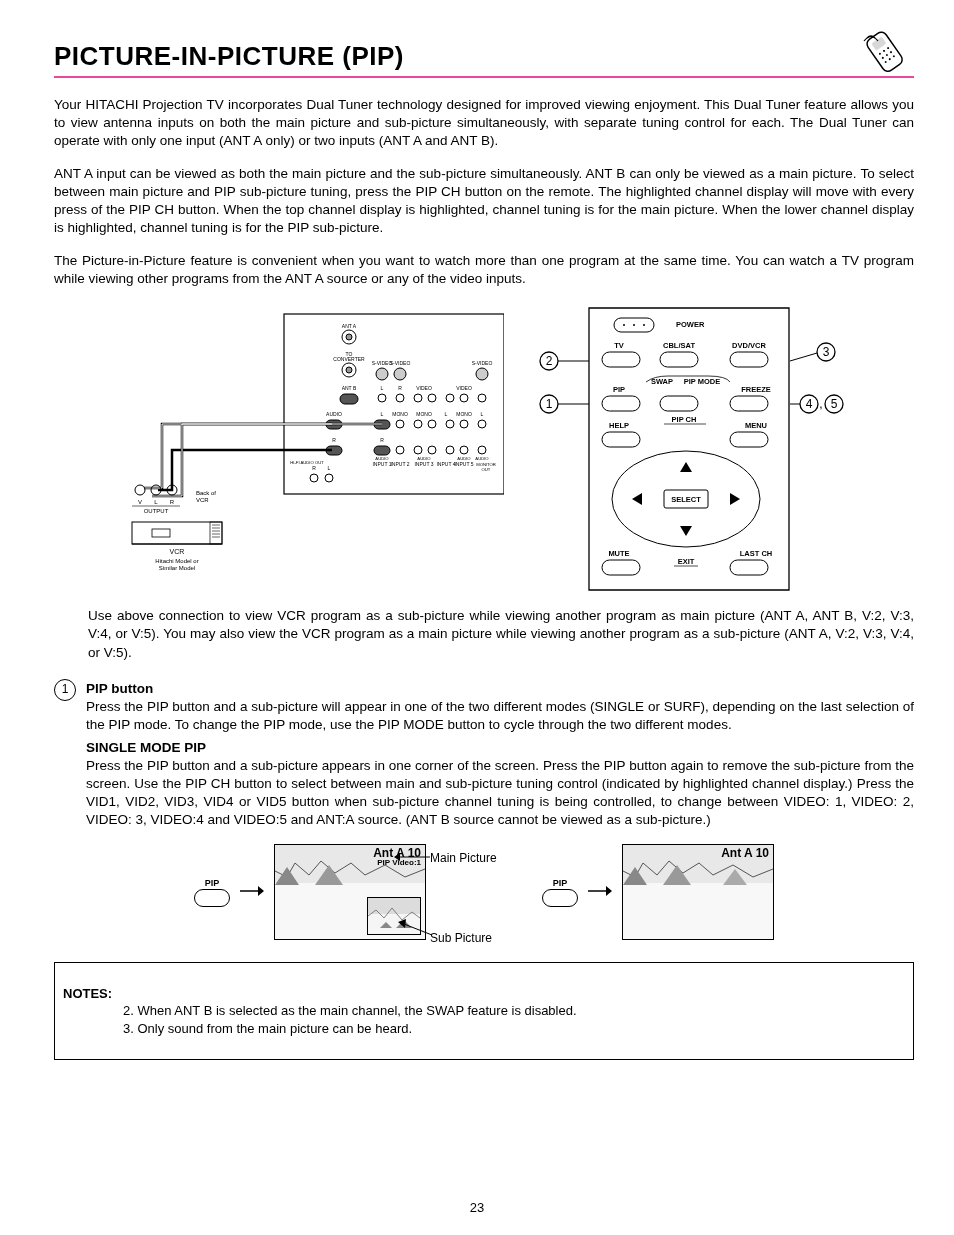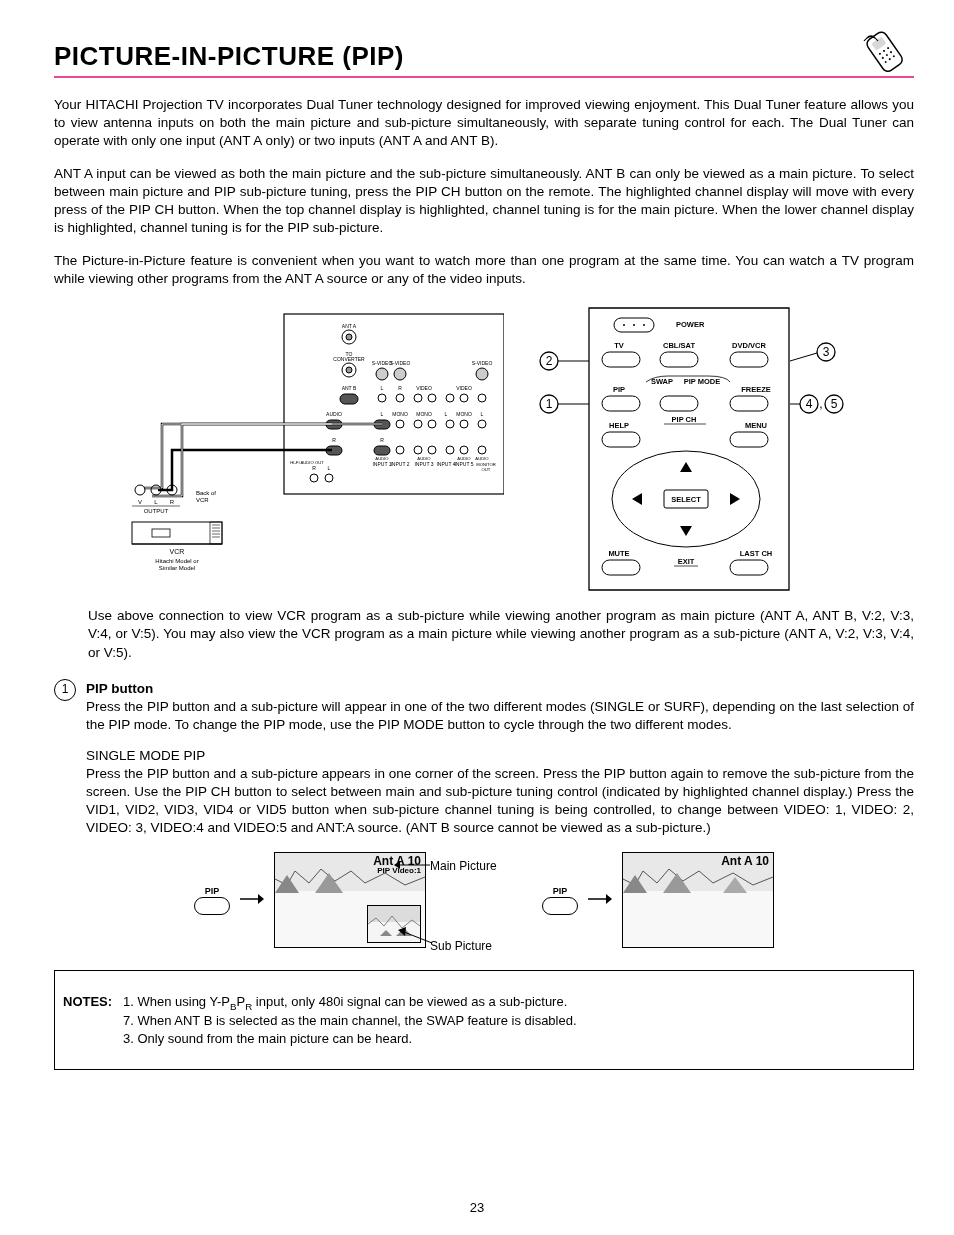--- a/index.html
+++ b/index.html
@@ -64,22 +64,22 @@
     border: 1.5px solid #000;
     border-radius: 50%;
     text-align: center;
     font-size: 12px;
     line-height: 19px;
     font-weight: normal;
   }
   .item-title { font-weight: bold; }
   .item-text { text-align: justify; }
   .sub-title {
-    font-weight: normal;
-    margin-top: 12px;
+    font-weight: bold;
+    margin-top: 4px;
     margin-left: 32px;
   }
   .sub-text {
     margin-left: 32px;
     text-align: justify;
   }
   .seq-row {
     display:flex;
     align-items:center;
     justify-content:center;
@@ -468,22 +468,19 @@
         <polygon points="50,34 64,14 78,34" fill="#999"></polygon>
         <polygon points="110,34 122,18 134,34" fill="#aaa"></polygon>
       </svg>
       <div class="screen-label right">Ant A   10</div>
     </div>
   </div>
 
   <div class="notes-box">
     <div class="notes-first">
       <span class="lead" style="width:60px; flex:0 0 60px;">NOTES:</span>
-      <span>
-        <span>1.  When using Y-P</span><sub>B</sub><span>P</span><sub>R</sub><span> input, only 480i signal can be viewed as a sub-picture.</span>
-      </span>
-    </div>
-    <div class="notes-line">7.  When ANT B is selected as the main channel, the SWAP feature is disabled.</div>
+    </div>
+    <div class="notes-line">2.  When ANT B is selected as the main channel, the SWAP feature is disabled.</div>
     <div class="notes-line">3.  Only sound from the main picture can be heard.</div>
   </div>
 
   <div class="page-number">23</div>
 </div>
 
 </body></html>

